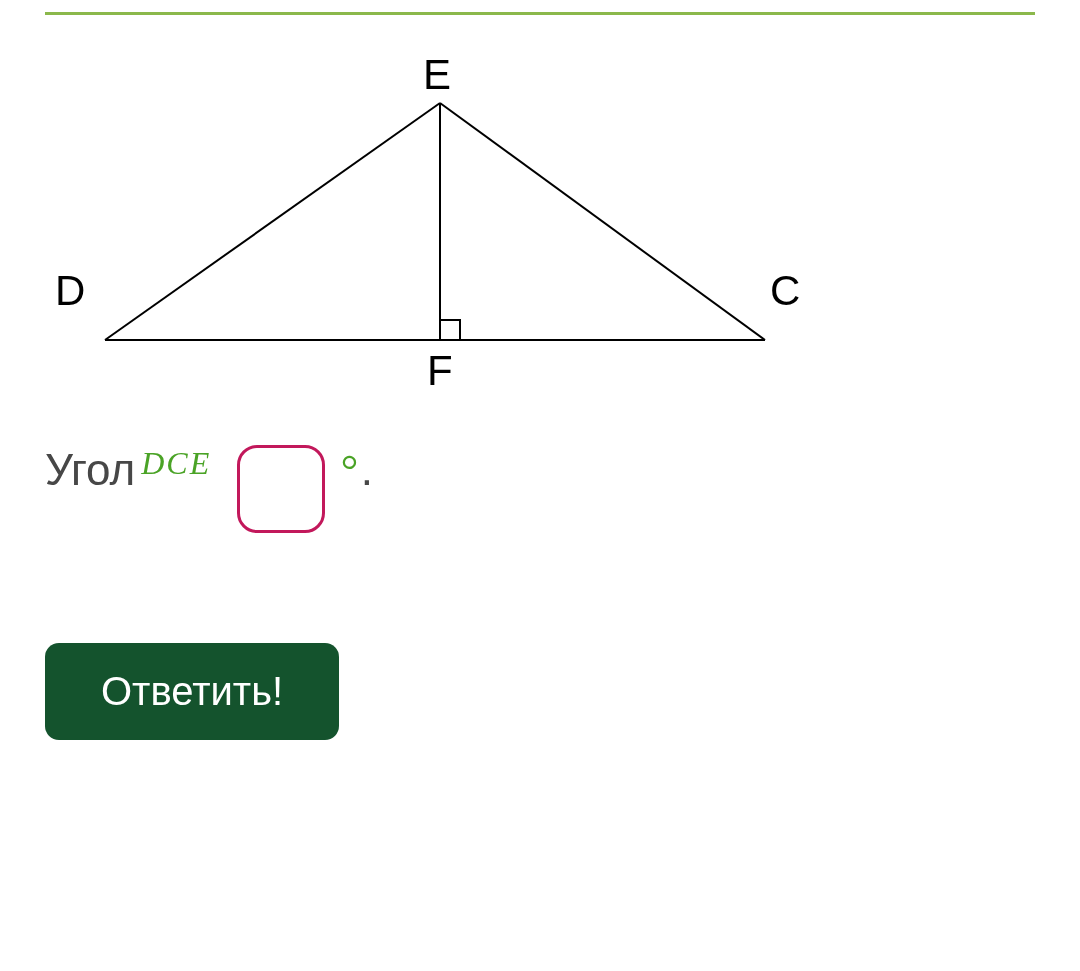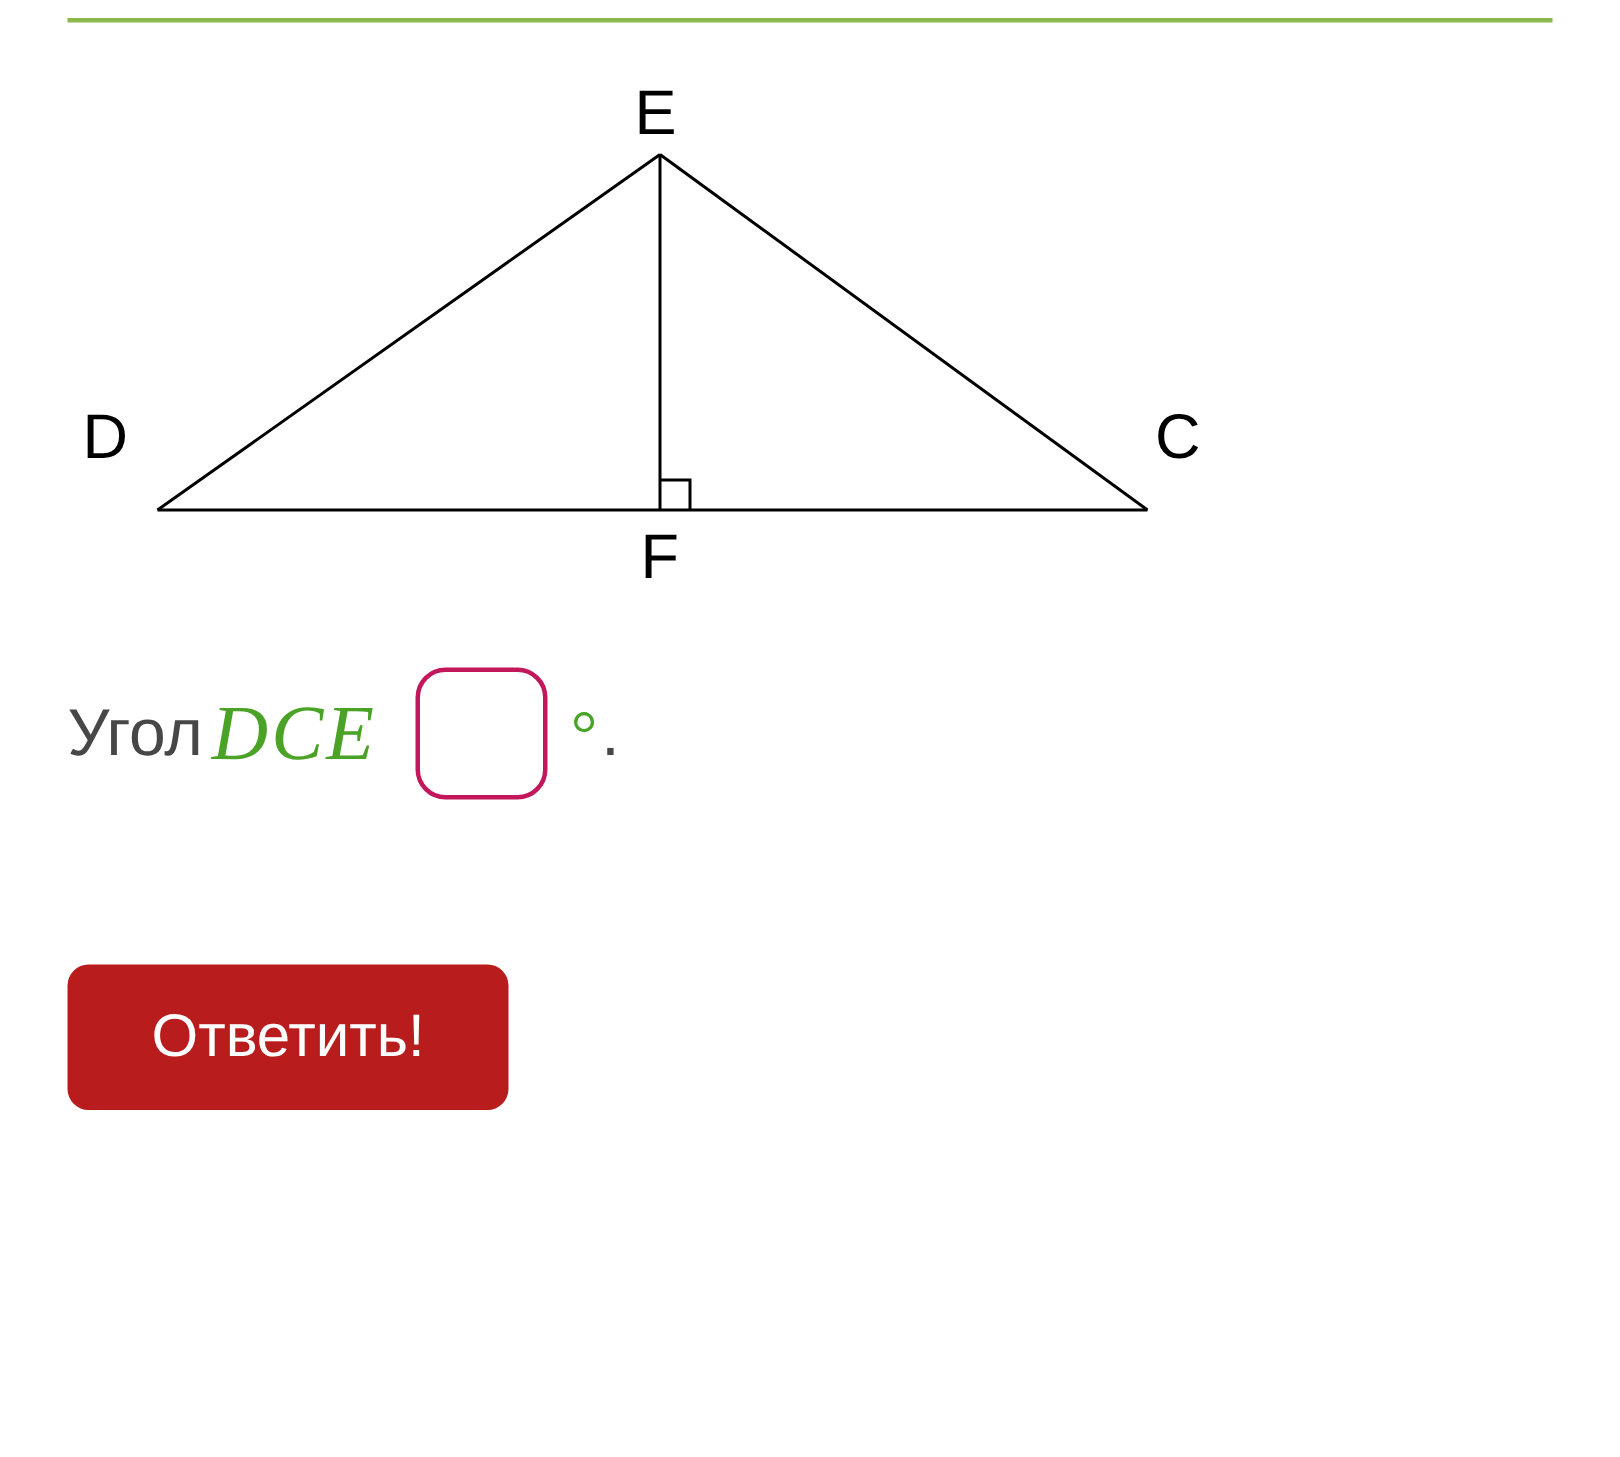--- a/index.html
+++ b/index.html
@@ -41,35 +41,34 @@
     letter-spacing: 1px;
   }
   .given-line .op {
     font-style: normal;
   }
   .given-line .num {
     font-style: normal;
   }
   .question-line {
     display: flex;
-    align-items: center;
     font-size: 44px;
     color: #474747;
     margin-bottom: 110px;
     flex-wrap: nowrap;
   }
   .question-line .plain {
     font-family: "Segoe UI", Arial, sans-serif;
     color: #474747;
   }
   .question-line .mathvar {
     font-family: "Times New Roman", serif;
     font-style: italic;
     color: #4aa326;
-    font-size: 52px;
+    font-size: 32px;
     margin: 0 6px;
     letter-spacing: 2px;
   }
   .answer-input {
     width: 88px;
     height: 88px;
     border: 3px solid #c2185b;
     border-radius: 20px;
     background: #fff;
     margin: 0 10px 0 20px;
@@ -83,21 +82,21 @@
     color: #4aa326;
     font-size: 44px;
     margin-left: 4px;
   }
   .period {
     color: #474747;
     font-size: 44px;
     margin-left: 4px;
   }
   .submit-btn {
-    background: #b91c1c;
+    background: #14532d;
     color: #fff;
     font-size: 40px;
     font-family: "Segoe UI", Arial, sans-serif;
     border: none;
     border-radius: 14px;
     padding: 26px 56px;
     cursor: pointer;
   }
 </style>
 </head>

